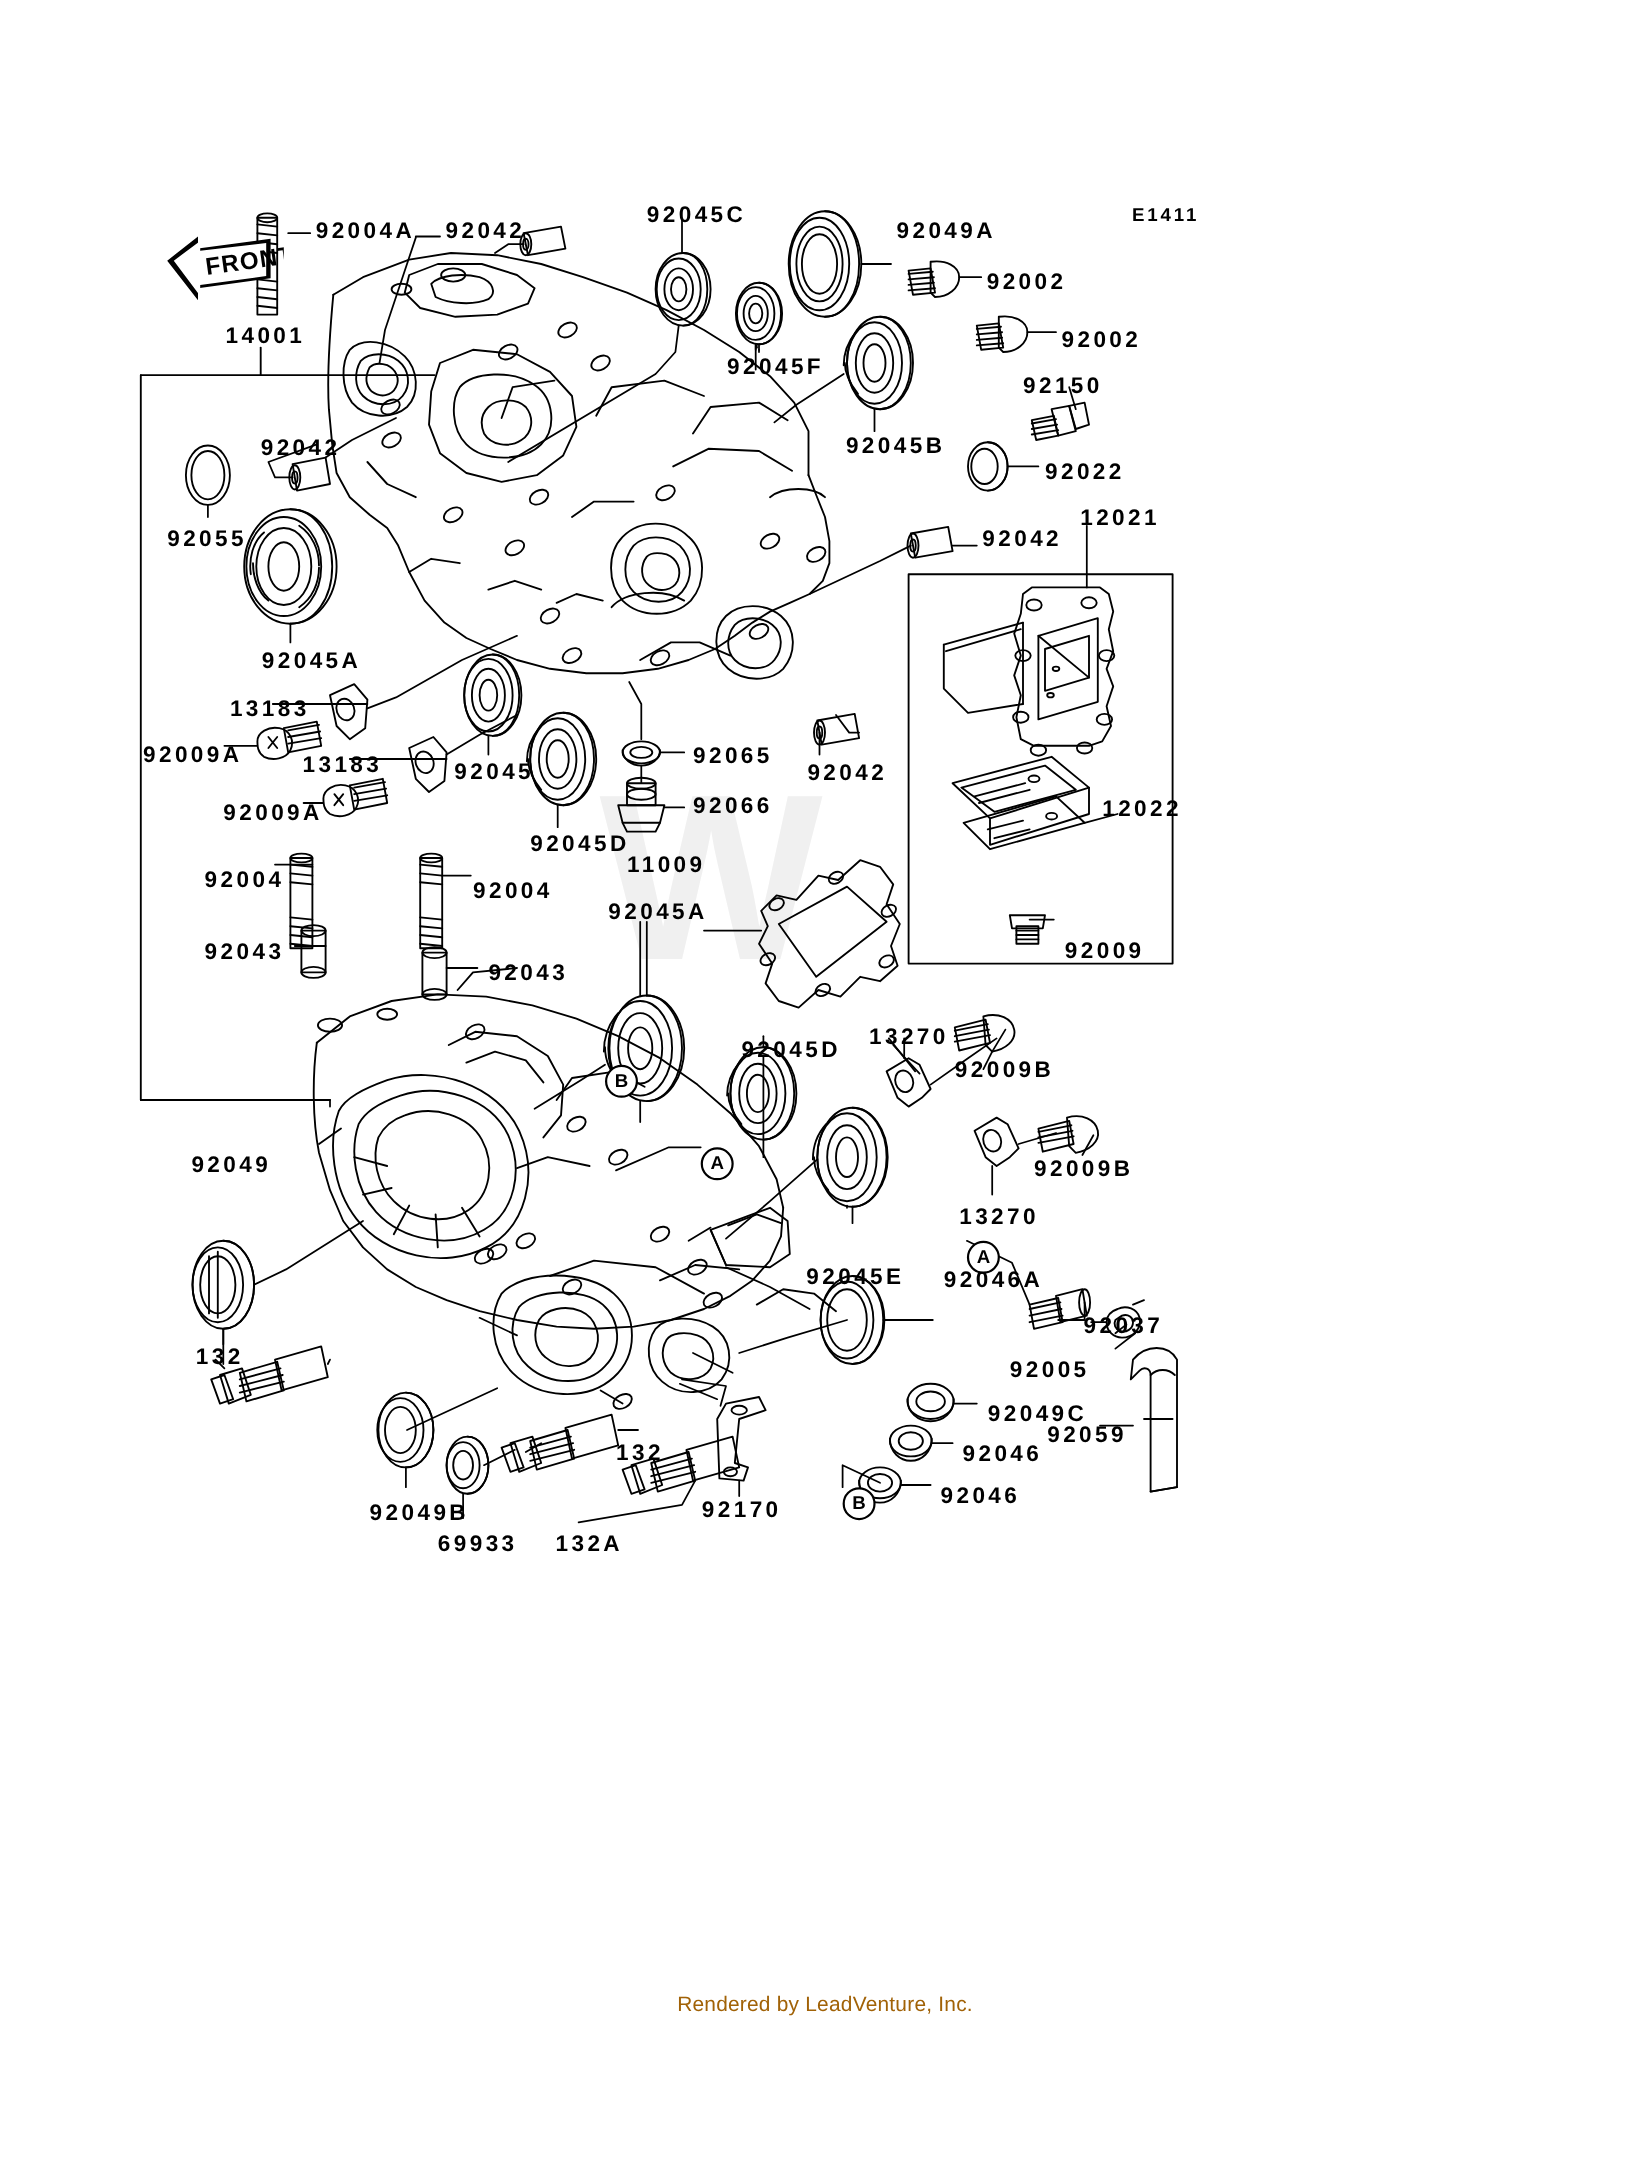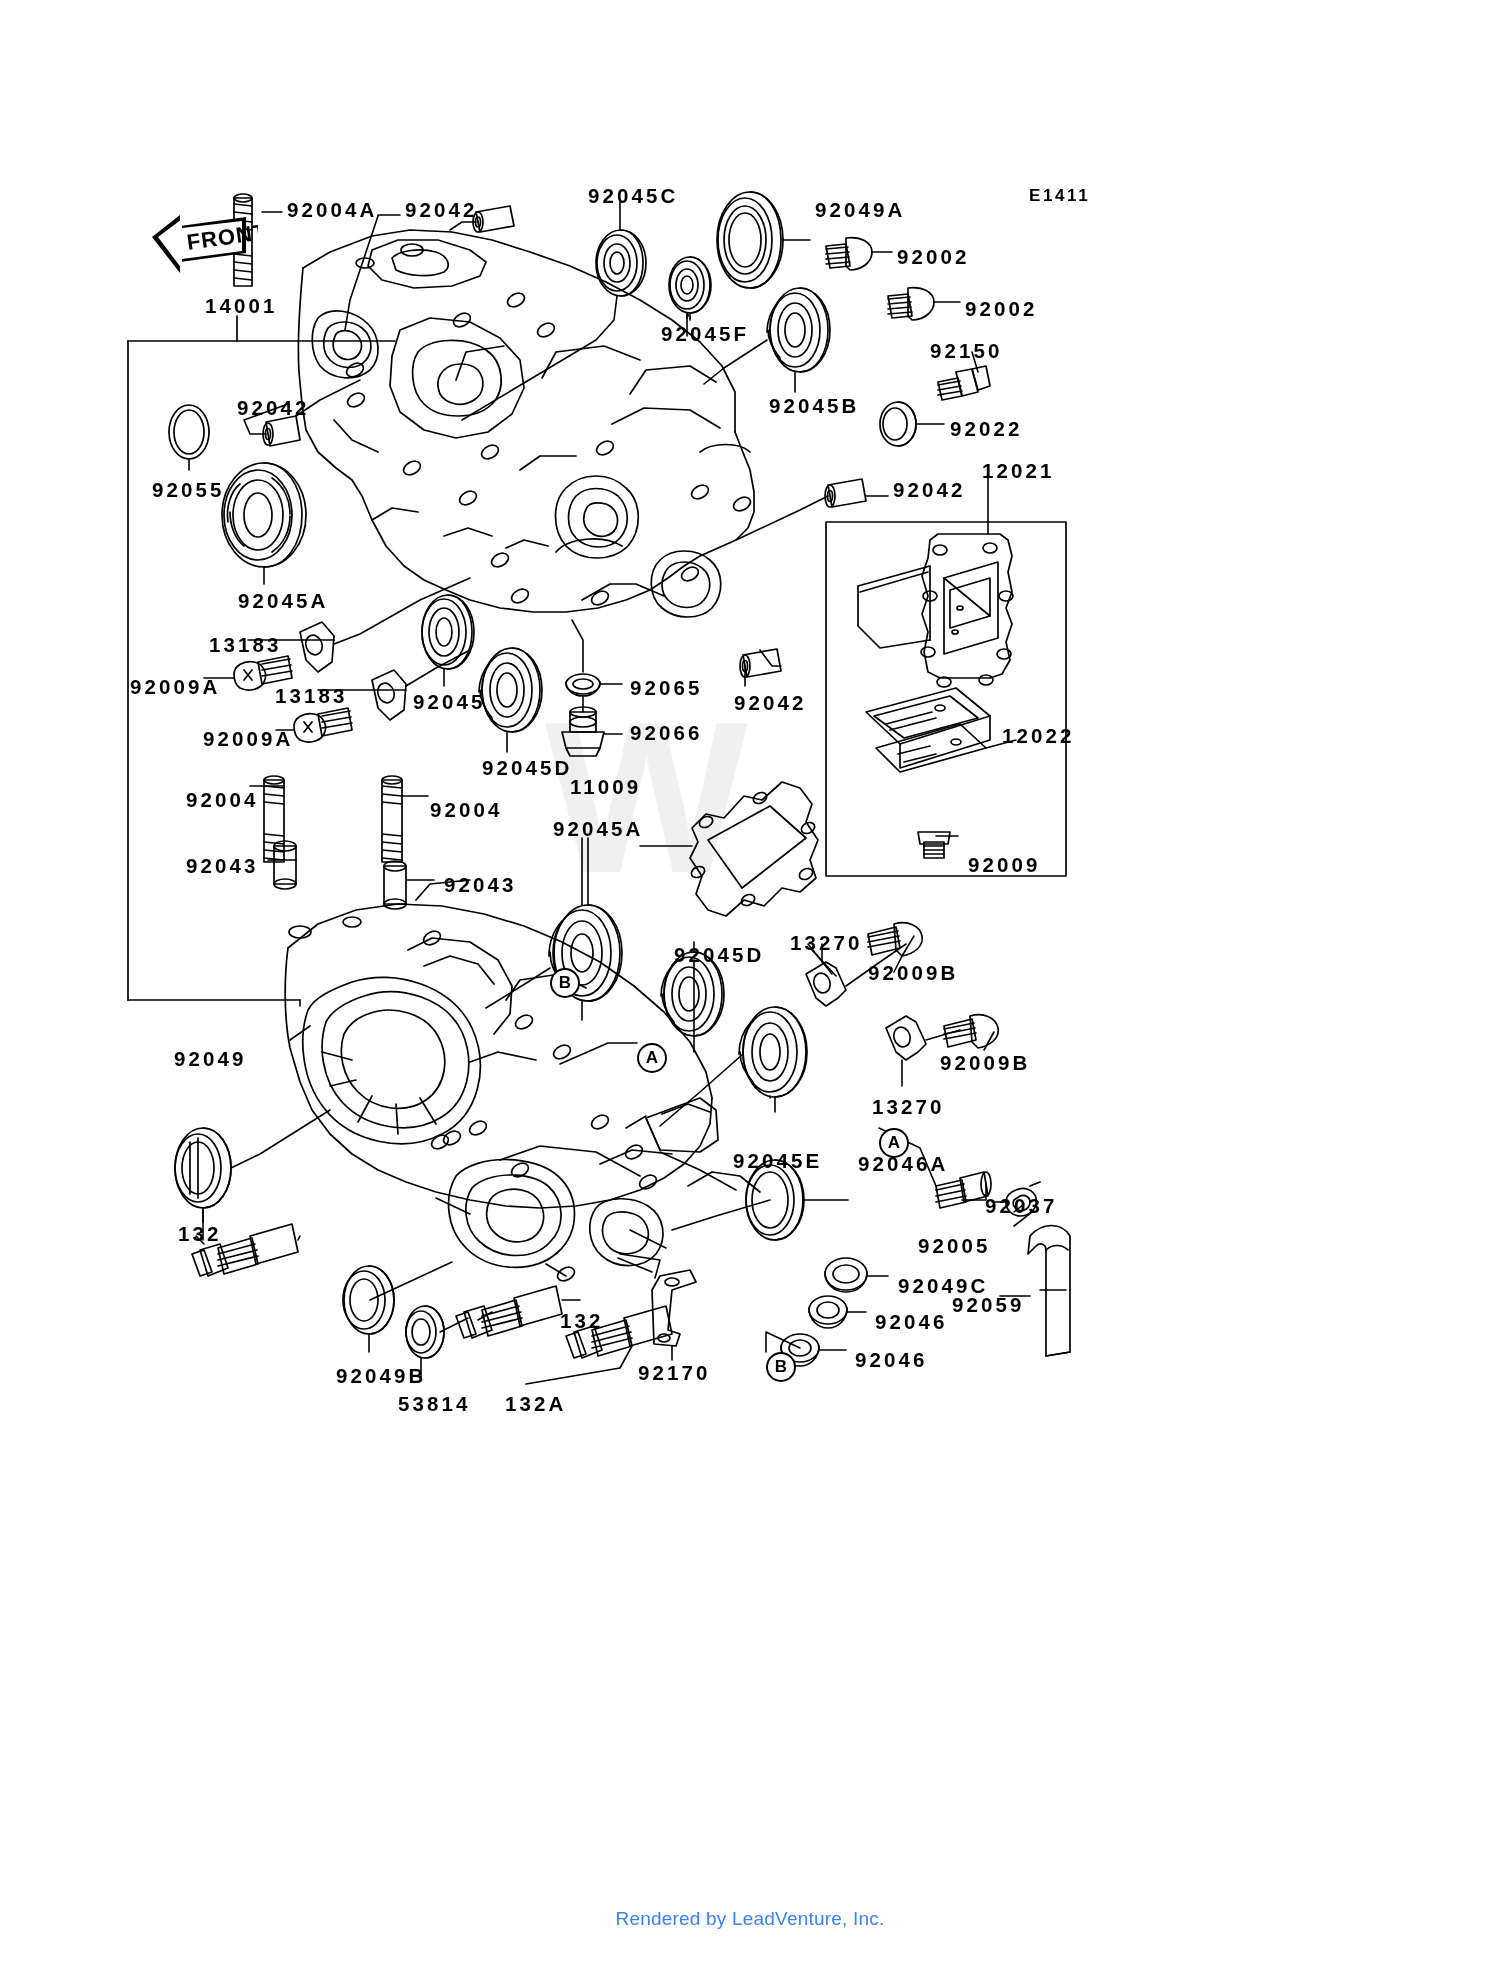--- a/index.html
+++ b/index.html
@@ -23,23 +23,23 @@
     color:#000;
     white-space:nowrap;
     line-height:1;
   }
   .lbl.code{font-size:20.5px;letter-spacing:3.1px;}
   .diagid{
     position:absolute;
     font-size:17px;font-weight:700;letter-spacing:2.6px;margin-left:19px;
   }
   .credit{
-    position:absolute;left:0;top:1908px;width:1500px;
+    position:absolute;left:0;top:1812px;width:1500px;
     text-align:center;font-size:19px;font-weight:400;letter-spacing:.2px;
-    font-family:"Liberation Sans", sans-serif;color:#3b82f6;
+    font-family:"Liberation Sans", sans-serif;color:#a16207;
   }
   .circref{
     position:absolute;width:30px;height:30px;border:2px solid #000;
     border-radius:50%;box-sizing:border-box;
     font-size:17px;font-weight:700;text-align:center;line-height:26px;
     background:#fff;
   }
   
   #frontArrow{position:absolute;left:148px;top:203px;width:110px;height:72px;}
   .wm{
@@ -747,21 +747,21 @@
       <div class="lbl code" style="left: 858px; top: 1154px;">92046A</div>
       <div class="lbl code" style="left: 918px; top: 1236px;">92005</div>
       <div class="lbl code" style="left: 178px; top: 1224px;">132</div>
       <div class="lbl code" style="left: 898px; top: 1276px;">92049C</div>
       <div class="lbl code" style="left: 875px; top: 1312px;">92046</div>
       <div class="lbl code" style="left: 952px; top: 1295px;">92059</div>
       <div class="lbl code" style="left: 855px; top: 1350px;">92046</div>
       <div class="lbl code" style="left: 560px; top: 1311px;">132</div>
       <div class="lbl code" style="left: 638px; top: 1363px;">92170</div>
       <div class="lbl code" style="left: 336px; top: 1366px;">92049B</div>
-      <div class="lbl code" style="left: 398px; top: 1394px;">53814</div>
+      <div class="lbl code" style="left: 398px; top: 1394px;">69933</div>
       <div class="lbl code" style="left: 490px; top: 1394px; margin-left: 15px;">132A</div>
       <div class="circref" style="left: 550px; top: 968px;">B</div>
       <div class="circref" style="left: 637px; top: 1043px;">A</div>
       <div class="circref" style="left: 879px; top: 1128px;">A</div>
       <div class="circref" style="left: 766px; top: 1352px;">B</div>
     </div>
 
   <div class="credit">Rendered by LeadVenture, Inc.</div>
 </div>
 

